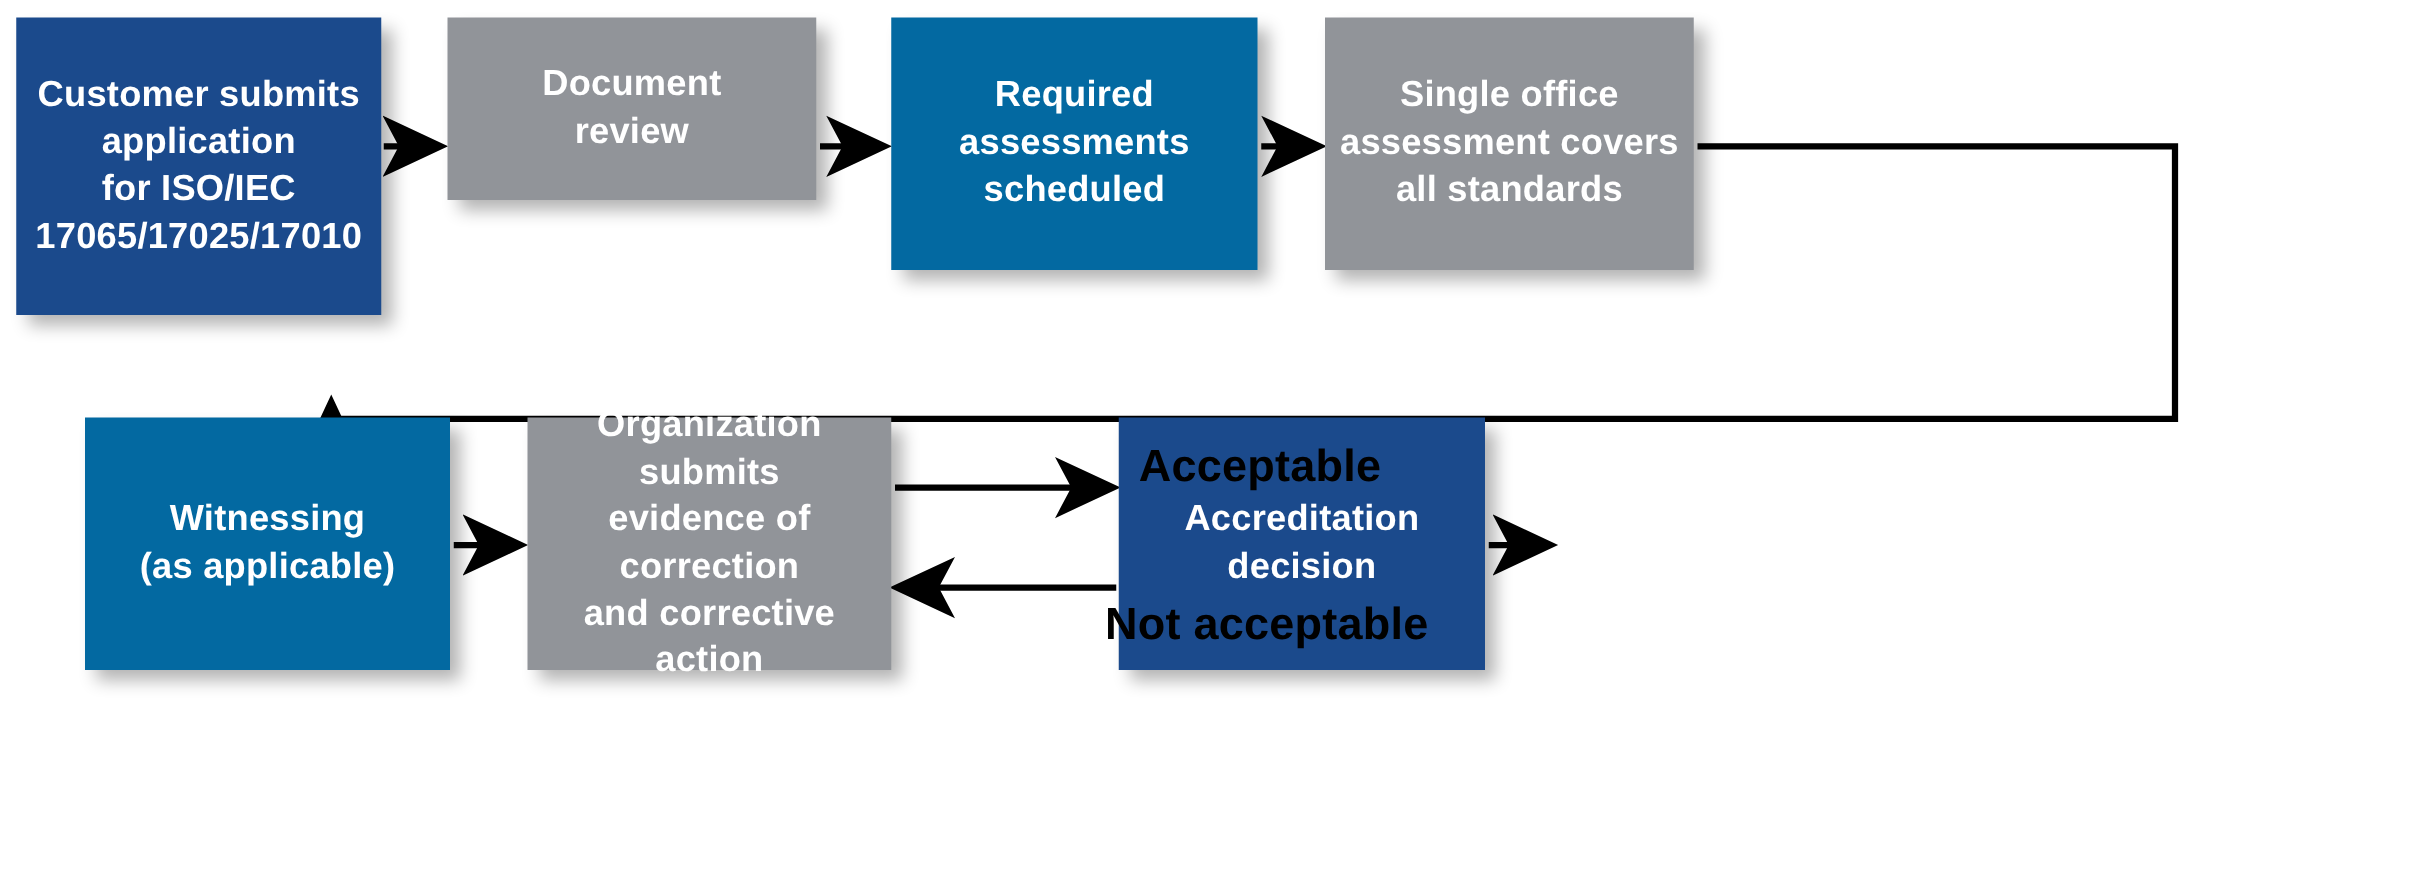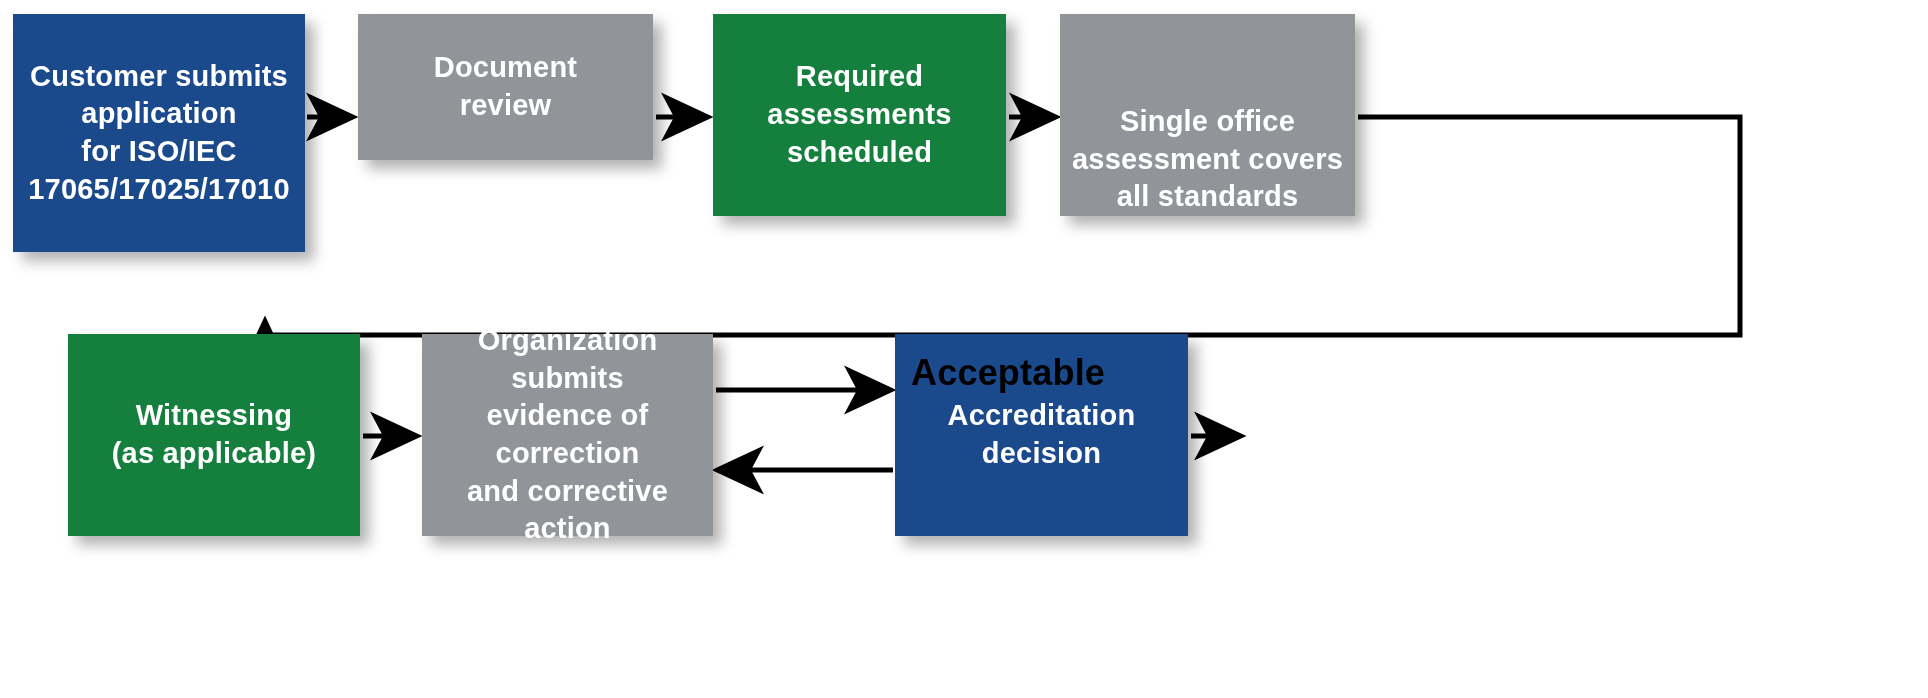--- a/index.html
+++ b/index.html
@@ -30,21 +30,21 @@
     line-height: 1.30;
     letter-spacing: 0.2px;
     box-shadow: 9px 9px 13px rgba(0,0,0,0.30);
     -webkit-font-smoothing: antialiased;
   }
   .node .label {
     padding: 0 10px;
     white-space: pre-line;
   }
   .n-blue  { background: #1b4a8c; }
-  .n-red   { background: #15803d; }
+  .n-red   { background: #0369a1; }
   .n-gray  { background: #919499; }
 
   
   #wires {
     position: absolute;
     left: 0; top: 0;
     width: 1928px;
     height: 698px;
     pointer-events: none;
   }
@@ -97,21 +97,21 @@
     <span class="label">Document
 review</span>
   </div>
 
   <div class="node n-red" style="left:713px; top:14px; width:293px; height:202px; font-size:29px;">
     <span class="label">Required
 assessments
 scheduled</span>
   </div>
 
-  <div class="node n-gray" style="left:1060px; top:14px; width:295px; height:202px; font-size:29px;align-items:flex-end;">
+  <div class="node n-gray" style="left:1060px; top:14px; width:295px; height:202px; font-size:29px;">
     <span class="label">Single office
 assessment covers
 all standards</span>
   </div>
 
   <div class="node n-gray" style="left:422px; top:334px; width:291px; height:202px; font-size:29px;">
     <span class="label">Organization submits
 evidence of correction
 and corrective action</span>
   </div>
@@ -122,14 +122,15 @@
   </div>
 
   <div class="node n-blue" style="left:895px; top:334px; width:293px; height:202px; font-size:29px;">
     <span class="label">Accreditation
 decision</span>
   </div>
 
 
   <div class="edge-label" style="left:911px; top:352px;">Acceptable</div>
 
+  <div class="edge-label" style="left:884px; top:478px;">Not acceptable</div>
 
 </div>
 
 </body></html>

